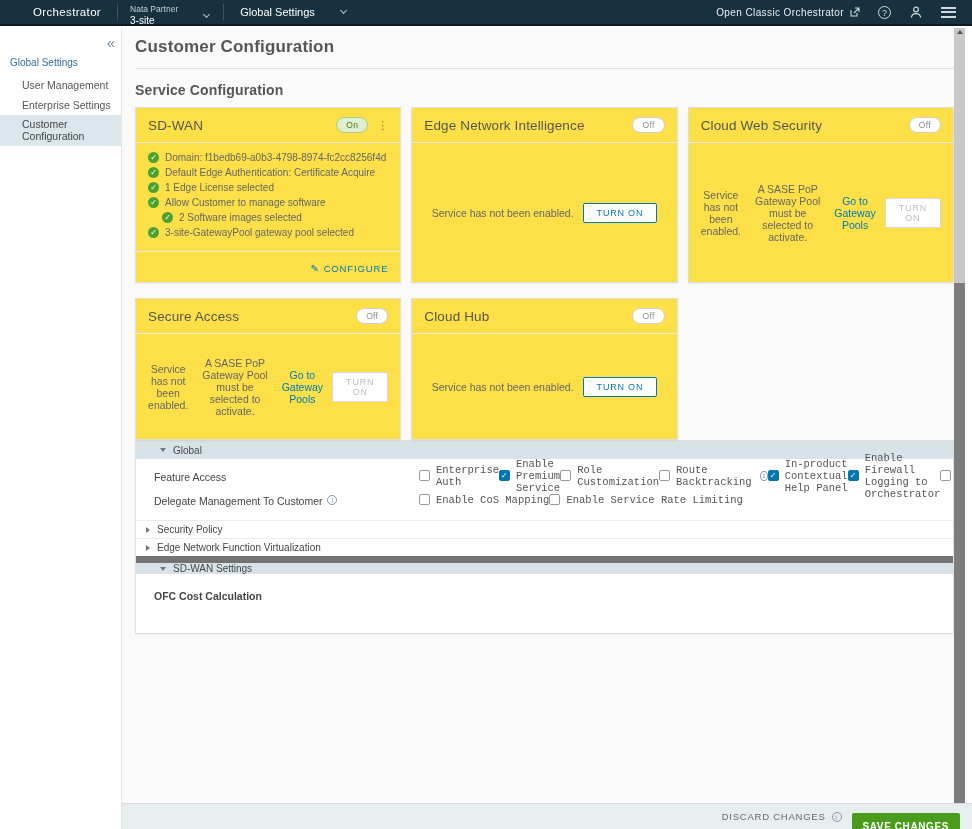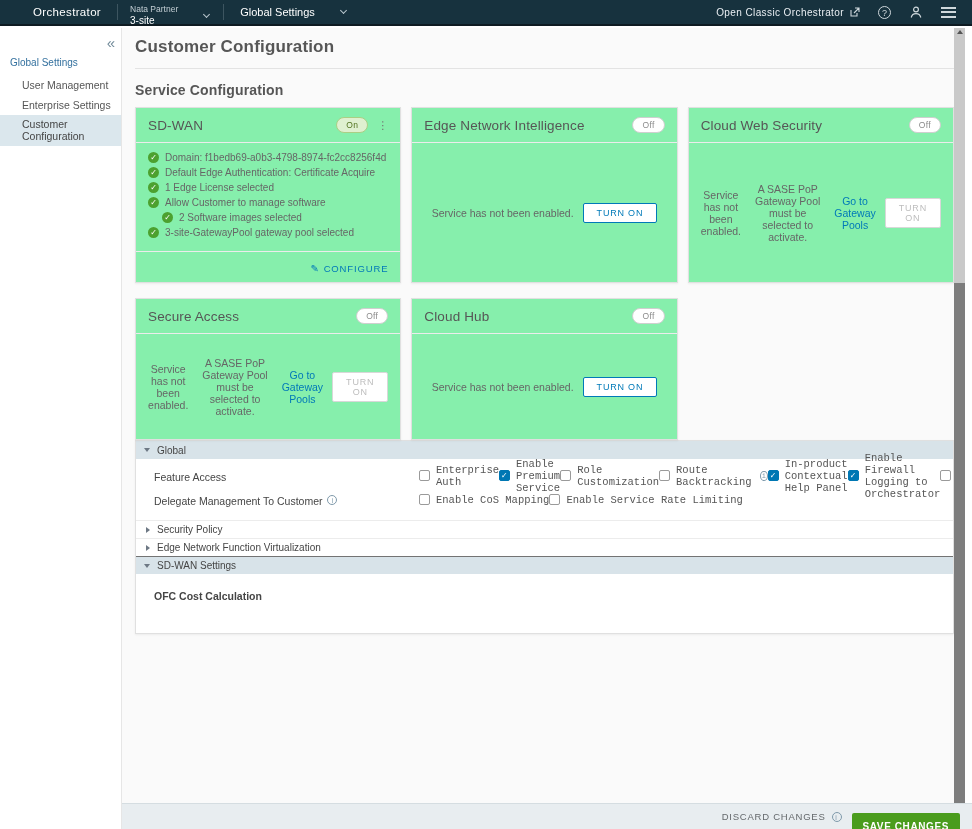--- a/index.html
+++ b/index.html
@@ -43,21 +43,21 @@
 
   
   .main{position:absolute;top:28px;left:122px;right:18px;bottom:26px;background:#fafafa;
     padding:0 0 0 13px;overflow:hidden;}
   .page-title{font-size:17px;color:#565656;letter-spacing:.01em;padding:9px 0 11px 0;
     border-bottom:1px solid #e3e3e3;}
   .section-title{font-size:14px;color:#565656;letter-spacing:.01em;margin:13px 0 9px 0;}
 
   
   .cards{display:grid;grid-template-columns:repeat(3,1fr);gap:15px 10px;}
-  .card{background:#86efac;border:1px solid #e0e0e0;box-shadow:0 1px 2px rgba(0,0,0,.06);
+  .card{background:#fde047;border:1px solid #e0e0e0;box-shadow:0 1px 2px rgba(0,0,0,.06);
     min-height:142px;display:flex;flex-direction:column;}
   .card-header{display:flex;align-items:center;padding:9px 12px;border-bottom:1px solid #ececec;}
   .card-title{flex:1;font-size:13.5px;color:#565656;letter-spacing:.01em;}
   .pill{font-size:8.5px;letter-spacing:.04em;padding:2px 9px;border-radius:9px;background:#fff;
     border:1px solid #cfcfcf;color:#8c8c8c;cursor:pointer;}
   .pill.checked{background:var(--on-pill-bg);border-color:#aacf84;color:var(--on-pill-text);}
   .kebab-icon{margin-left:9px;color:#737373;cursor:pointer;font-size:11px;line-height:1;}
   .kebab-icon::before{content:"\22EE";}
   .card-body{flex:1;padding:9px 12px;}
   .chk-row{display:flex;align-items:center;gap:6px;margin-bottom:4px;font-size:10px;color:#666;}
@@ -73,21 +73,21 @@
     gap:9px;font-size:10.5px;color:#666;text-align:center;}
   .btn-outline{font-size:9px;letter-spacing:.09em;padding:4px 13px;border:1px solid var(--accent-blue);
     color:var(--accent-blue);background:#fff;border-radius:2px;cursor:pointer;font-family:inherit;}
   .btn-outline.disabled{border-color:#d8d8d8;color:#bdbdbd;cursor:default;}
   .blue-link{color:var(--accent-blue);font-size:10.5px;cursor:pointer;text-decoration:none;}
 
   
   .acc-panel{background:#fff;border:1px solid #e0e0e0;box-shadow:0 1px 2px rgba(0,0,0,.06);
     margin:0 0 14px 0;}
   .acc-header{display:flex;align-items:center;gap:7px;background:var(--acc-header-bg);
-    padding:4px 8px;font-size:10px;color:#454545;font-weight:500;cursor:pointer;height:18px;}
+    padding:4px 24px;font-size:10px;color:#454545;font-weight:500;cursor:pointer;height:18px;}
   .acc-row{display:flex;align-items:center;gap:7px;background:#fff;border-top:1px solid #ececec;
     padding:4px 10px;font-size:10px;color:#454545;font-weight:500;cursor:pointer;height:18px;}
   .caret-down{width:0;height:0;border-left:3.5px solid transparent;border-right:3.5px solid transparent;
     border-top:4px solid #6d7884;}
   .caret-right{width:0;height:0;border-top:3.5px solid transparent;border-bottom:3.5px solid transparent;
     border-left:4px solid #6d7884;}
   .acc-content{padding:11px 0 10px 18px;background:#fff;}
   .fa-group{display:flex;}
   .fa-label{flex:0 0 265px;font-size:10.5px;font-weight:normal;color:#454545;padding-top:1px;
     display:flex;align-items:flex-start;gap:5px;}
@@ -334,21 +334,21 @@
 
       <div class="acc-row">
         <span class="caret-right"></span>
         <span>Security Policy</span>
       </div>
       <div class="acc-row">
         <span class="caret-right"></span>
         <span>Edge Network Function Virtualization</span>
       </div>
 
-      <div class="acc-header" style="border-top:1px solid #737373;">
+      <div class="acc-header" style="border-top:7px solid #737373;">
         <span class="caret-down"></span>
         <span>SD-WAN Settings</span>
       </div>
       <div class="acc-content" style="padding-top:16px;padding-bottom:22px;">
         <div class="bold-label">OFC Cost Calculation</div>
 
       </div>
     </div>
   </main>
 

